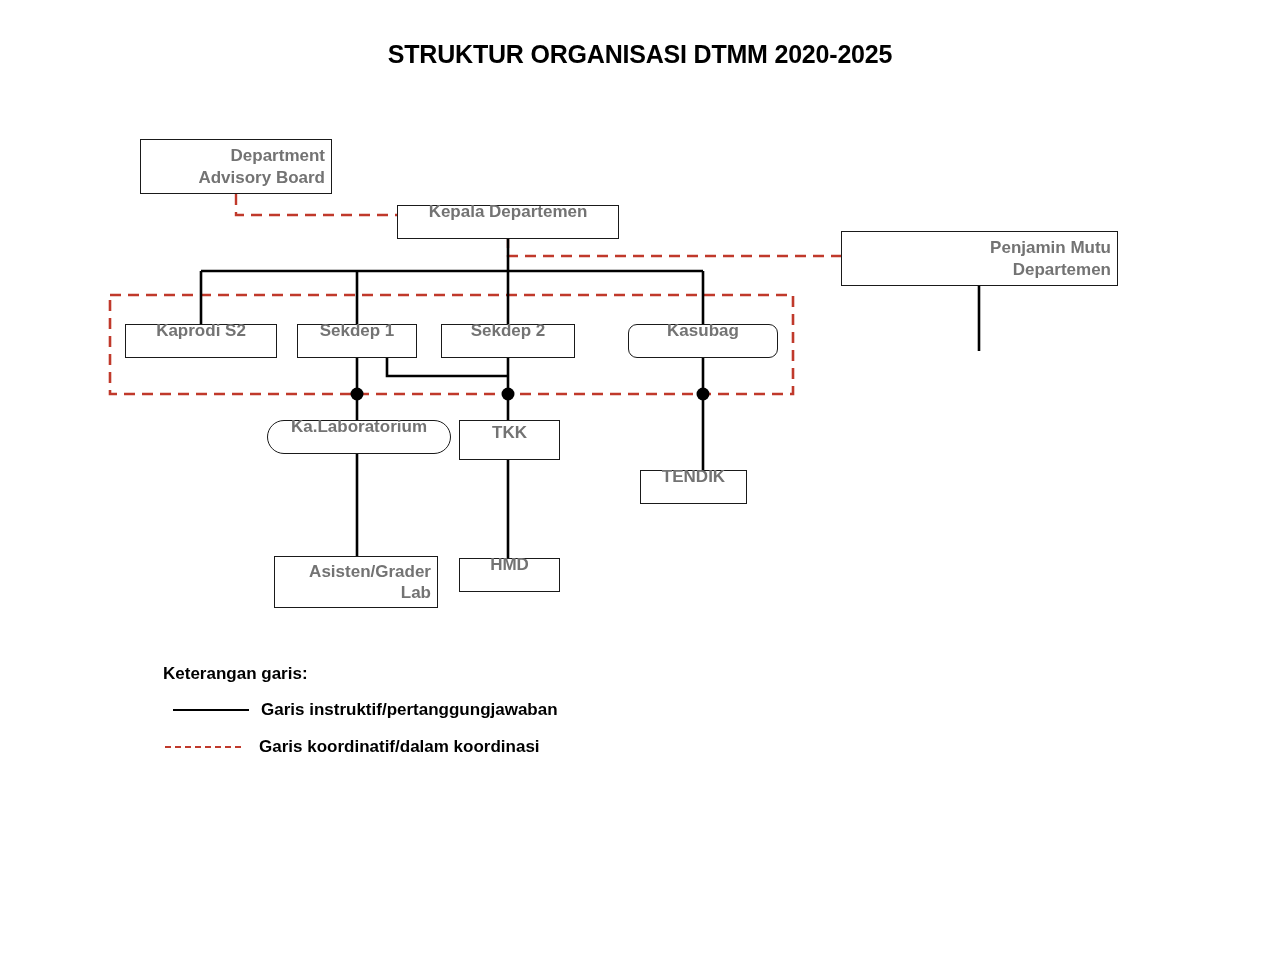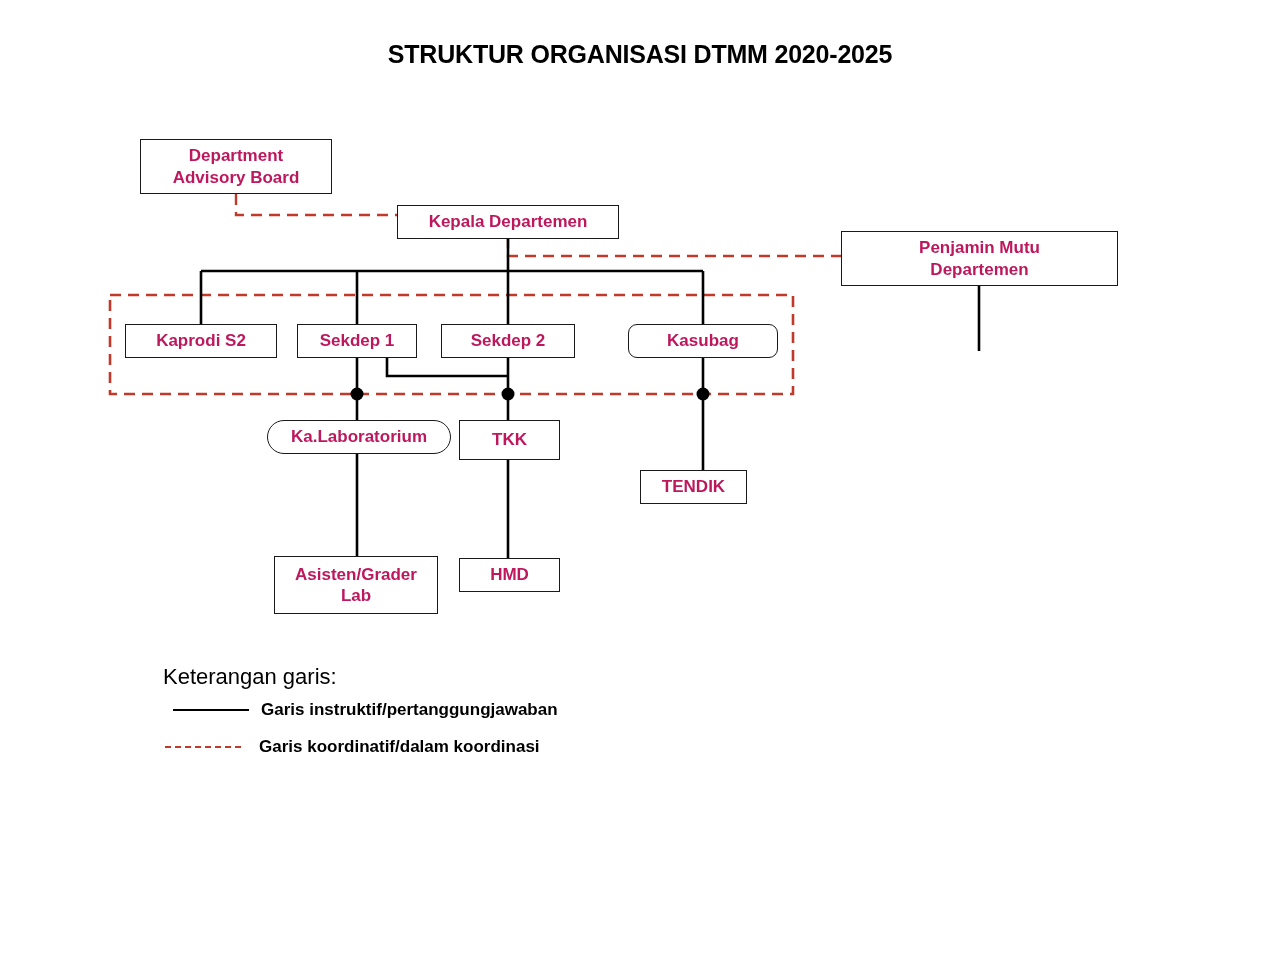--- a/index.html
+++ b/index.html
@@ -38,38 +38,38 @@
     font-weight: bold;
     color: #000000;
     letter-spacing: -0.2px;
   }
   .node-box {
     position: absolute;
     box-sizing: border-box;
     background: #ffffff;
     border: 1.6px solid #1a1a1a;
     display: flex;
-    align-items: center;
+    align-items: flex-end;
     justify-content: center;
     text-align: center;
     font-family: "Liberation Sans", sans-serif;
     font-size: 17px;
     font-weight: bold;
-    color: #be185d;
+    color: #737373;
     line-height: 1.25;
     padding: 16px 6px;
     z-index: 5;
   }
   .legend-title {
     position: absolute;
     left: 163px;
     top: 664px;
     font-family: "Liberation Sans", sans-serif;
-    font-size: 22px;
-    font-weight: normal;
+    font-size: 17px;
+    font-weight: bold;
     color: #000000;
   }
   .legend-row {
     position: absolute;
     display: flex;
     align-items: center;
     font-family: "Liberation Sans", sans-serif;
     font-size: 17px;
     font-weight: bold;
     color: #000000;
@@ -177,21 +177,21 @@
   </div>
 
   <div class="node-box" style="left:459px; top:420px; width:101px; height:40px;">
     <span>TKK</span>
   </div>
 
   <div class="node-box" style="left:640px; top:470px; width:107px; height:33px;">
     <span>TENDIK</span>
   </div>
 
-  <div class="node-box" style="left:274px; top:556px; width:164px; height:58px; flex-direction:column;">
+  <div class="node-box" style="left:274px; top:556px; width:164px; height:52px; flex-direction:column;">
     <span>Asisten/Grader</span>
     <span>Lab</span>
   </div>
 
   <div class="node-box" style="left:459px; top:558px; width:101px; height:32px;">
     <span>HMD</span>
   </div>
 
   <div class="legend-title">Keterangan garis:</div>
 

